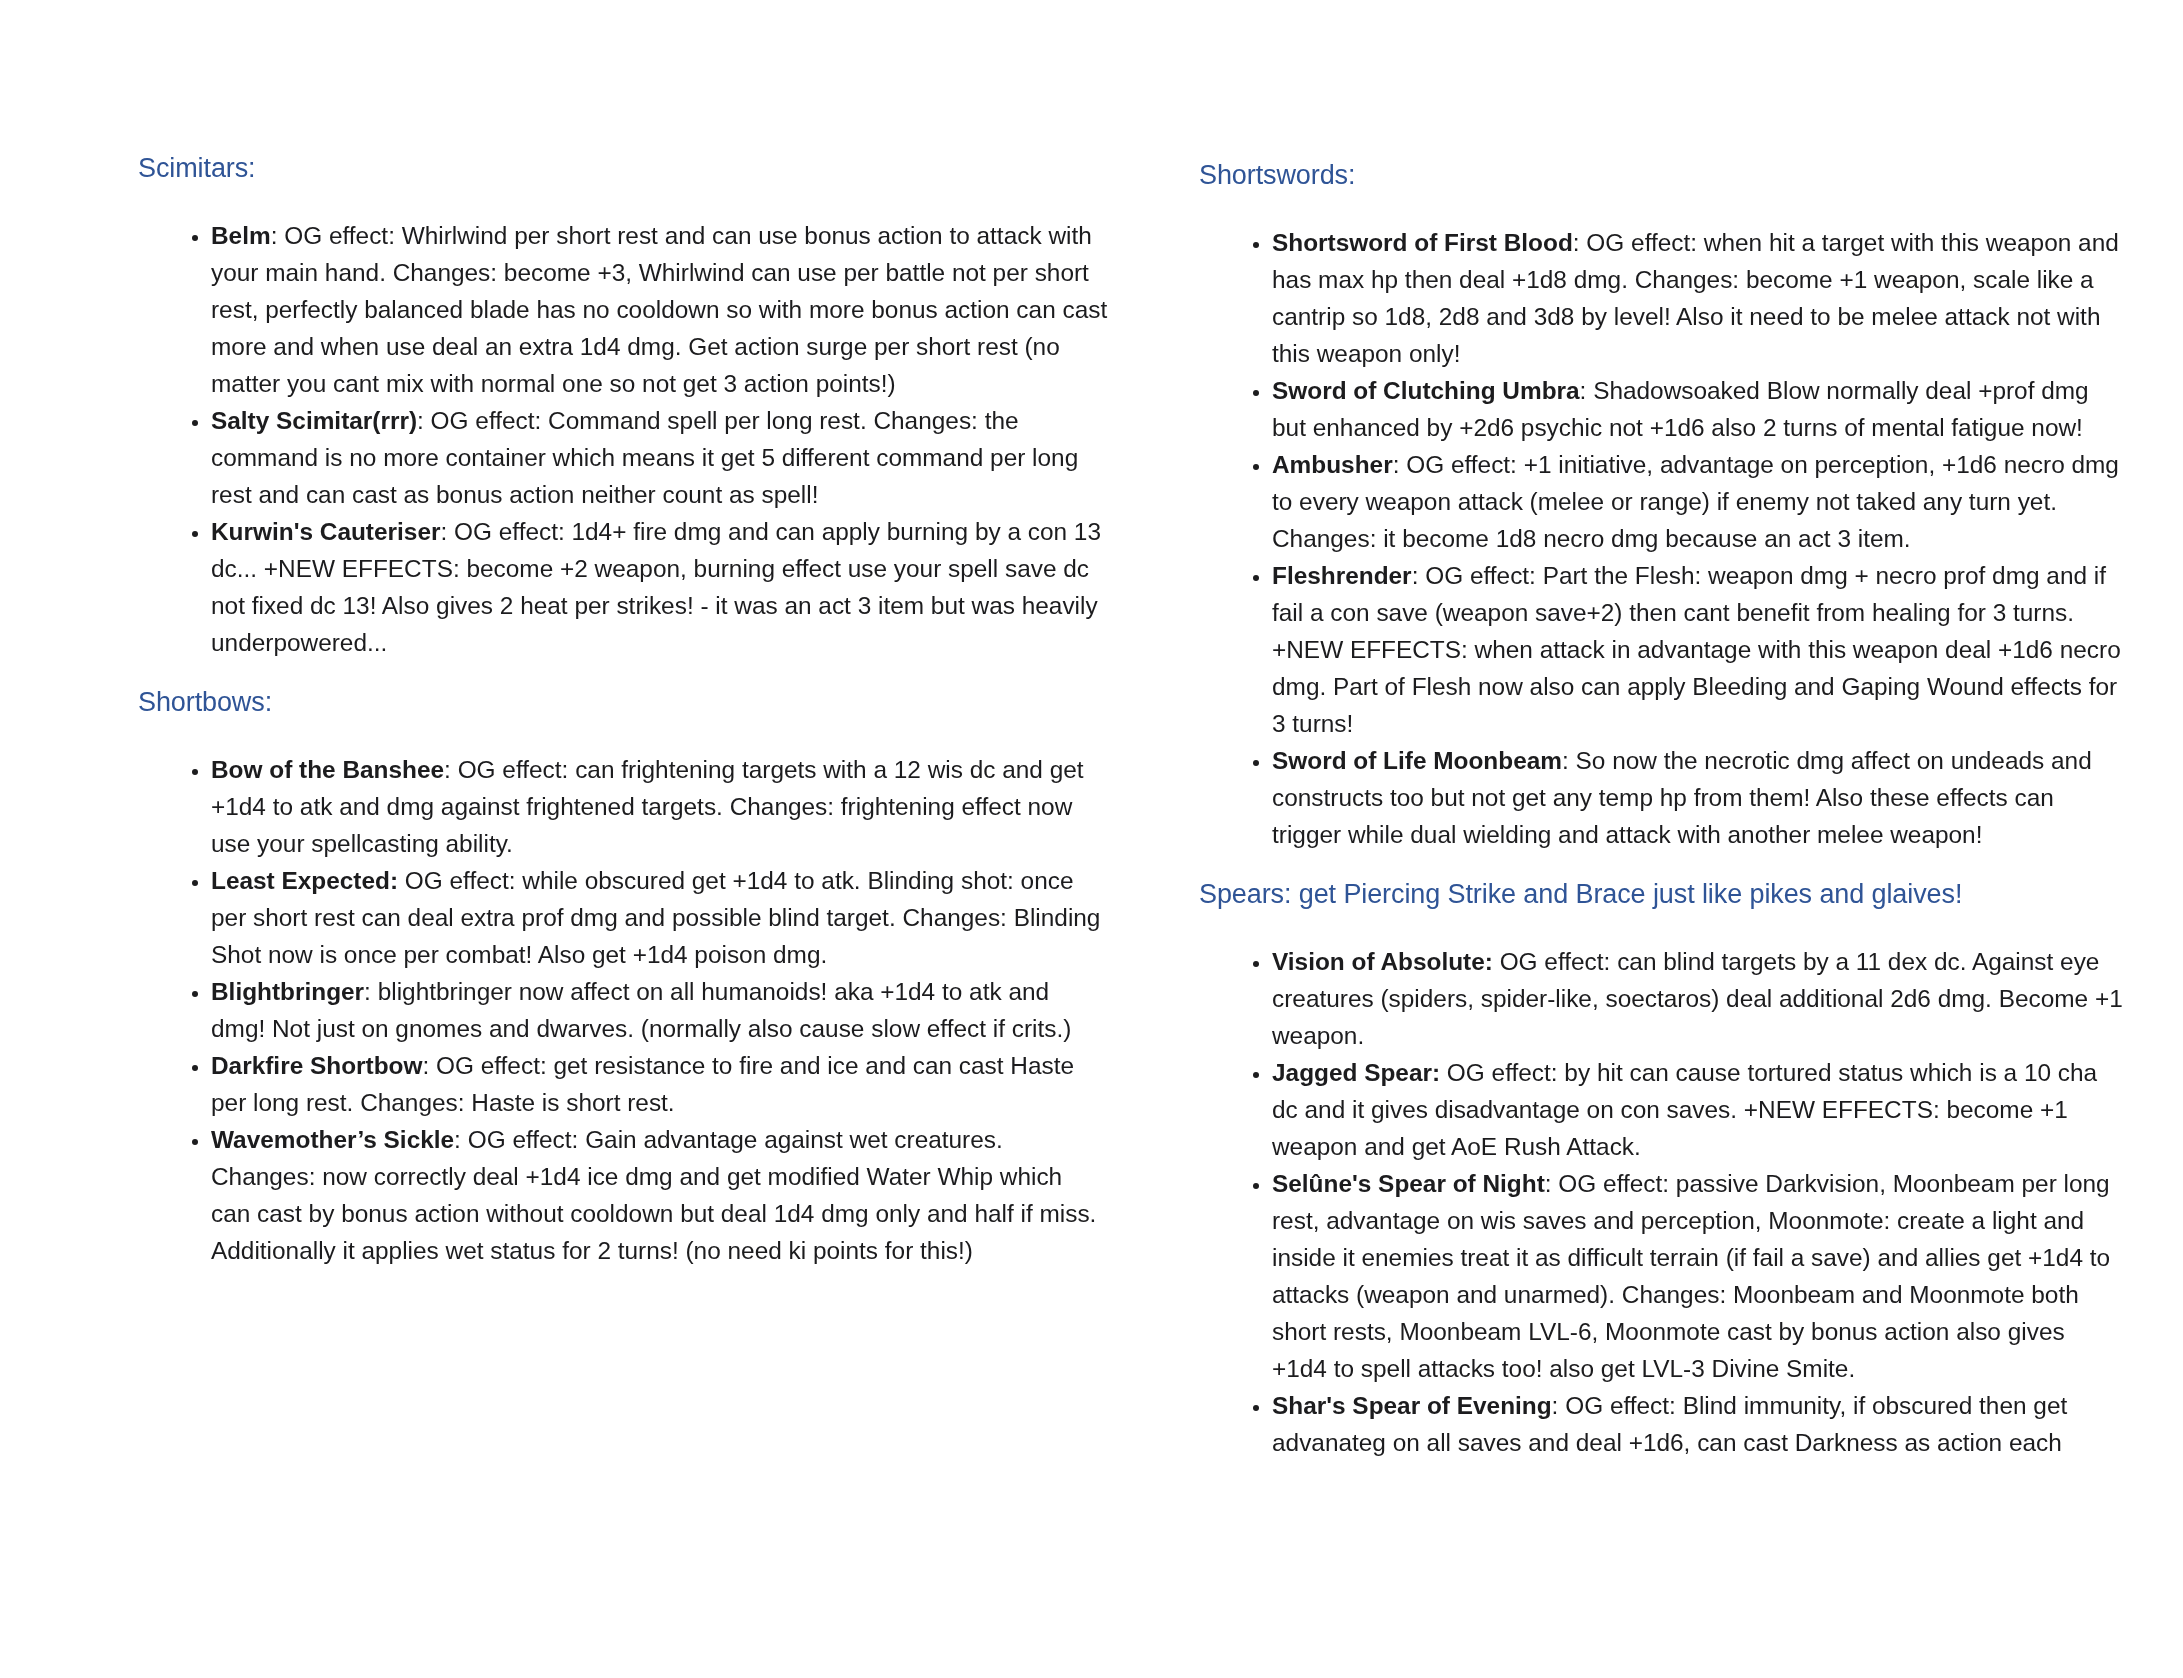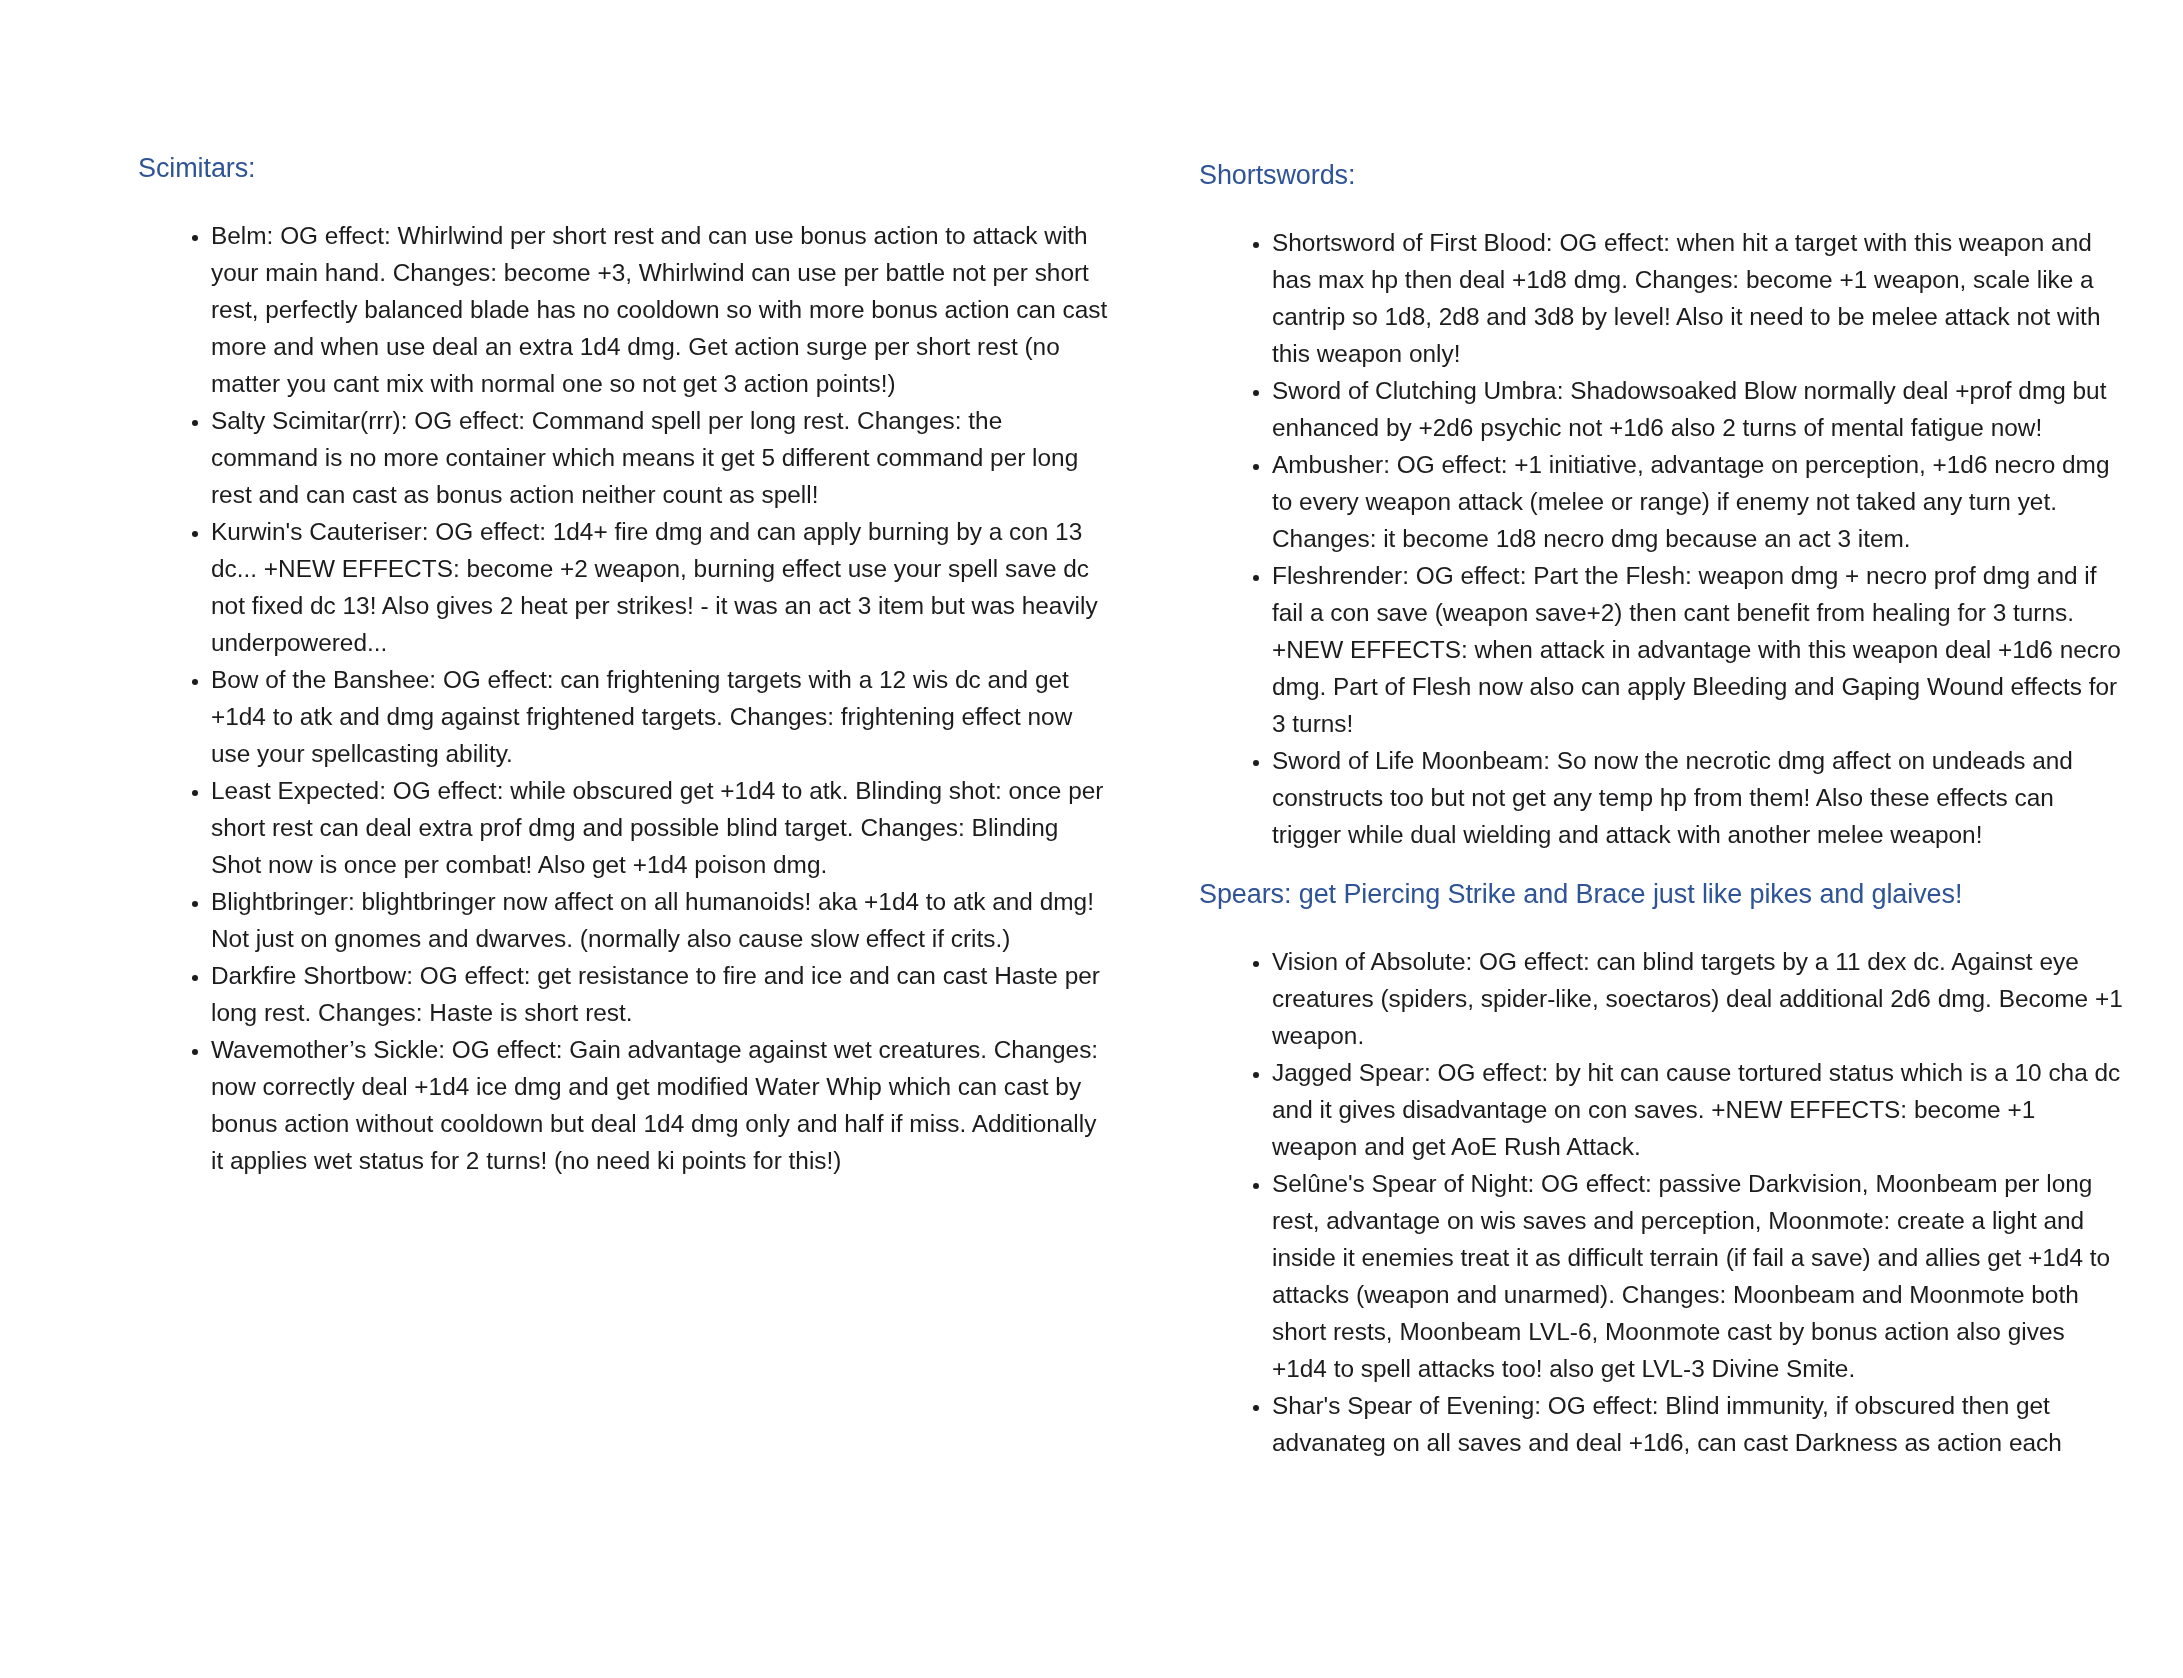--- a/index.html
+++ b/index.html
@@ -41,40 +41,41 @@
   }
   .weapon-list li {
     font-size: 24.4px;
     line-height: 37px;
     letter-spacing: 0;
   }
   .weapon-list li::marker {
     color: var(--body-color);
     font-size: 0.82em;
   }
-  .weapon-name { font-weight: 400; }
+  .weapon-name { font-weight: 700; }
   .weapon-description { font-weight: 400; text-align: center; }
 </style>
 </head>
 <body>
 
 <div class="page">
 
   <div class="column column-left">
 
     <section>
       <h2 class="heading">Scimitars:</h2>
       <ul class="weapon-list">
         <li><strong class="weapon-name">Belm</strong><span class="weapon-description">: OG effect: Whirlwind per short rest and can use bonus action to attack with your main hand. Changes: become +3, Whirlwind can use per battle not per short rest, perfectly balanced blade has no cooldown so with more bonus action can cast more and when use deal an extra 1d4 dmg. Get action surge per short rest (no matter you cant mix with normal one so not get 3 action points!)</span></li>
         <li><strong class="weapon-name">Salty Scimitar(rrr)</strong><span class="weapon-description">: OG effect: Command spell per long rest. Changes: the command is no more container which means it get 5 different command per long rest and can cast as bonus action neither count as spell!</span></li>
         <li><strong class="weapon-name">Kurwin's Cauteriser</strong><span class="weapon-description">: OG effect: 1d4+ fire dmg and can apply burning by a con 13 dc... +NEW EFFECTS: become +2 weapon, burning effect use your spell save dc not fixed dc 13! Also gives 2 heat per strikes! - it was an act 3 item but was heavily underpowered...</span></li>
       </ul>
     </section>
 
     <section>
+      <h2 class="heading">Shortbows:</h2>
       <ul class="weapon-list">
         <li><strong class="weapon-name">Bow of the Banshee</strong><span class="weapon-description">: OG effect: can frightening targets with a 12 wis dc and get +1d4 to atk and dmg against frightened targets. Changes: frightening effect now use your spellcasting ability.</span></li>
         <li><strong class="weapon-name">Least Expected:</strong><span class="weapon-description"> OG effect: while obscured get +1d4 to atk. Blinding shot: once per short rest can deal extra prof dmg and possible blind target. Changes: Blinding Shot now is once per combat! Also get +1d4 poison dmg.</span></li>
         <li><strong class="weapon-name">Blightbringer</strong><span class="weapon-description">: blightbringer now affect on all humanoids! aka +1d4 to atk and dmg! Not just on gnomes and dwarves. (normally also cause slow effect if crits.)</span></li>
         <li><strong class="weapon-name">Darkfire Shortbow</strong><span class="weapon-description">: OG effect: get resistance to fire and ice and can cast Haste per long rest. Changes: Haste is short rest.</span></li>
       </ul>
     </section>
 
     <section>
       <ul class="weapon-list">

